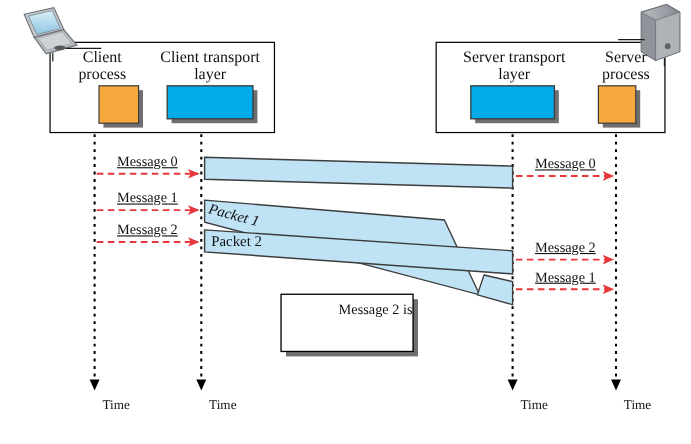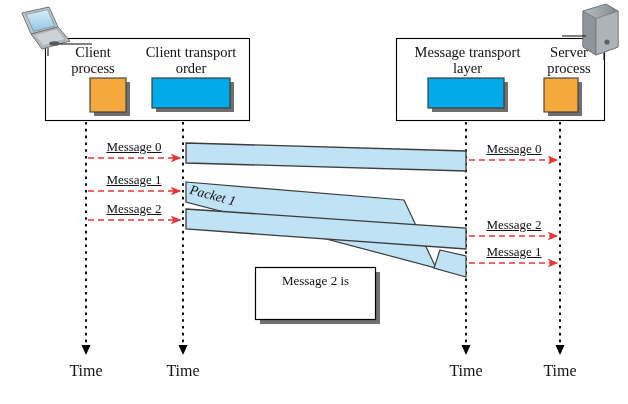--- a/index.html
+++ b/index.html
@@ -36,21 +36,22 @@
     font-size: 14.5px;
   }
   .msg-label {
     font-size: 13px;
     text-decoration: underline;
   }
   .pkt-label {
     font-size: 13.5px;
   }
   .time-label {
-    font-size: 16px;
+    font-size: 12px;
+    text-align: right;
   }
   .note-text {
     font-size: 13px;
     line-height: 1.18;
   }
   .pkt1-label {
     font-style: italic;
     transform-origin: left top;
   }
 </style>
@@ -166,37 +167,38 @@
 
     <g>
       <rect x="260" y="272" width="120" height="52" fill="#6f6f6f"></rect>
       <rect x="255.5" y="267.5" width="120" height="52" fill="#ffffff" stroke="#000000" stroke-width="1.2"></rect>
     </g>
   </svg>
 
   <div class="lbl host-title" style="left:62px; top:44px; width:62px;">Client
 process</div>
   <div class="lbl host-title" style="left:135px; top:44px; width:112px;">Client transport
-order</div>
-
-  <div class="lbl host-title" style="left:410px; top:44px; width:115px;">Message transport
+layer</div>
+
+  <div class="lbl host-title" style="left:410px; top:44px; width:115px;">Server transport
 layer</div>
   <div class="lbl host-title" style="left:538px; top:44px; width:62px;">Server
 process</div>
 
   <div class="lbl msg-label" style="left:91px; top:140px; width:86px;">Message 0</div>
   <div class="lbl msg-label" style="left:91px; top:173px; width:86px;">Message 1</div>
   <div class="lbl msg-label" style="left:91px; top:202px; width:86px;">Message 2</div>
 
   <div class="lbl msg-label" style="left:471px; top:142px; width:86px;">Message 0</div>
   <div class="lbl msg-label" style="left:471px; top:218px; width:86px;">Message 2</div>
   <div class="lbl msg-label" style="left:471px; top:245px; width:86px;">Message 1</div>
 
   <div class="lbl pkt-label pkt1-label" style="left:192px; top:182px; width:74px; text-align:left; transform:rotate(15deg);">Packet 1</div>
-
-  <div class="lbl note-text" style="left:256px; top:273px; width:119px;">Message 2 is</div>
+  <div class="lbl pkt-label" style="left:192px; top:212px; width:70px; text-align:left;">Packet 2</div>
+
+  <div class="lbl note-text" style="left:256px; top:273px; width:119px;text-align:right;">Message 2 is</div>
 
   <div class="lbl time-label" style="left:54px; top:362px; width:64px;">Time</div>
   <div class="lbl time-label" style="left:151px; top:362px; width:64px;">Time</div>
   <div class="lbl time-label" style="left:434px; top:362px; width:64px;">Time</div>
   <div class="lbl time-label" style="left:528px; top:362px; width:64px;">Time</div>
 
 </div>
 
 </body></html>

